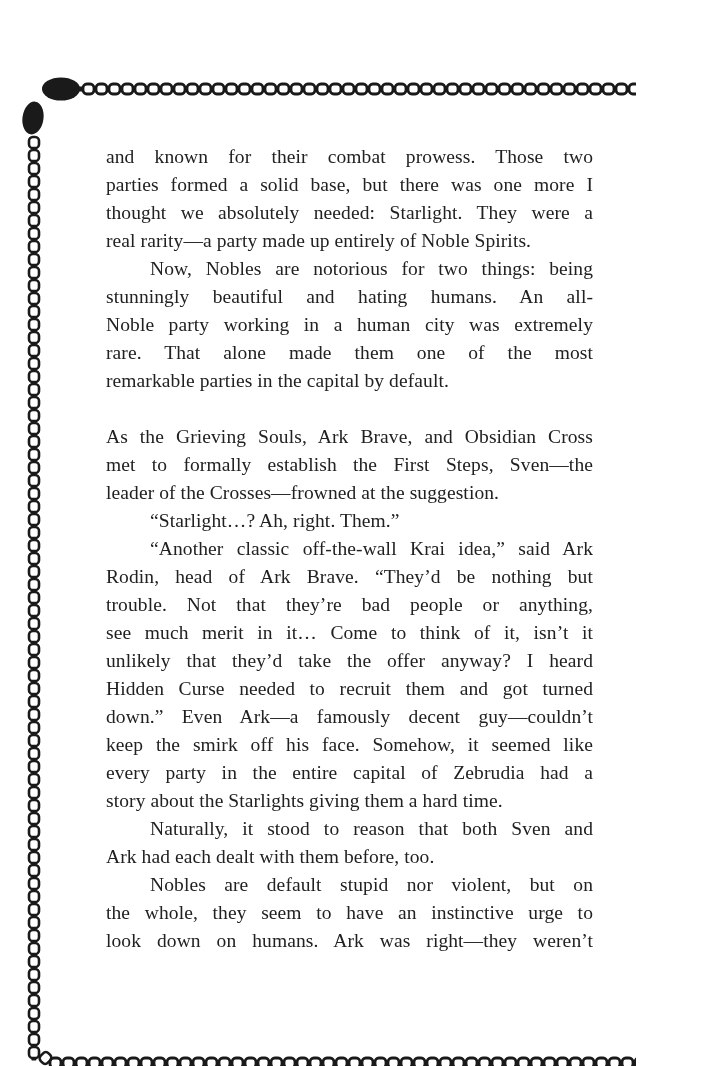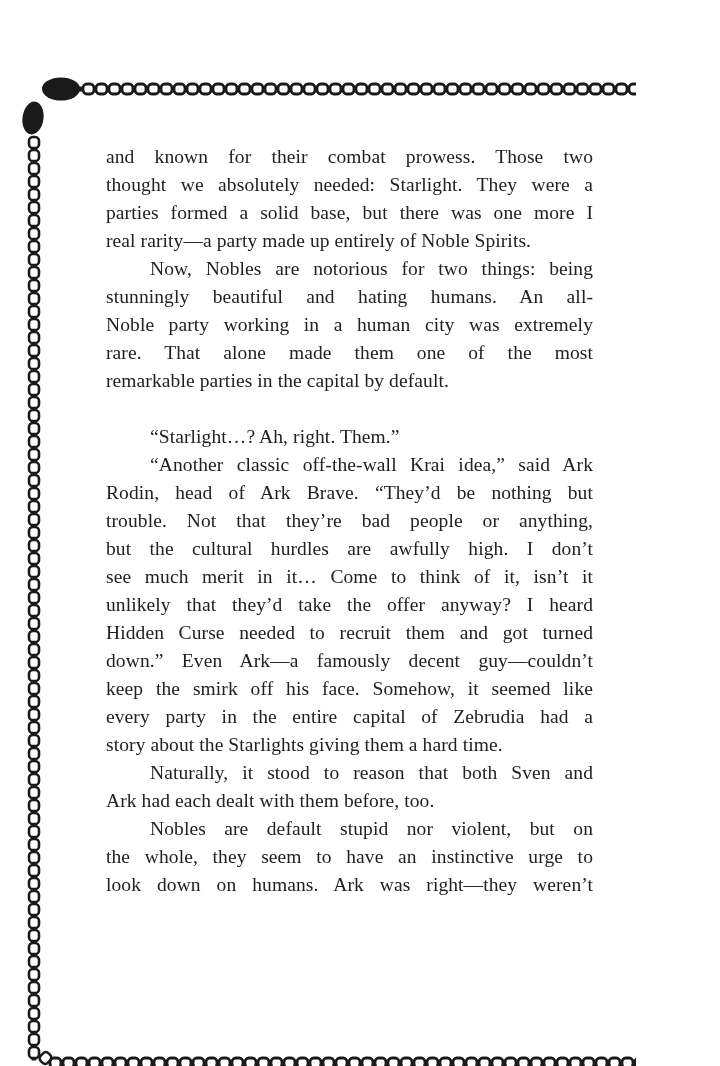--- a/index.html
+++ b/index.html
@@ -394,40 +394,44 @@
       <rect x="687" y="1016" width="11" height="10" rx="3.846153846153846" ry="3.846153846153846" fill="none" stroke="#1a1a1a" stroke-width="2.8"></rect>
       <rect x="697.4" y="1018.6" width="3.2" height="5" rx="1.2" ry="1.2" fill="#1a1a1a"></rect>
       <rect x="700" y="1016" width="11" height="10" rx="3.846153846153846" ry="3.846153846153846" fill="none" stroke="#1a1a1a" stroke-width="2.8"></rect>
       <rect x="710.4" y="1018.6" width="3.2" height="5" rx="1.2" ry="1.2" fill="#1a1a1a"></rect>
       <rect x="713" y="1016" width="11" height="10" rx="3.846153846153846" ry="3.846153846153846" fill="none" stroke="#1a1a1a" stroke-width="2.8"></rect>
       <rect x="723.4" y="1018.6" width="3.2" height="5" rx="1.2" ry="1.2" fill="#1a1a1a"></rect>
     </svg>
   <main id="text-block" class="text-block">
       <div class="para">
         <div class="line">and known for their combat prowess. Those two</div>
+        <div class="line">parties formed a solid base, but there was one more I</div>
         <div class="line">thought we absolutely needed: Starlight. They were a</div>
-        <div class="line">parties formed a solid base, but there was one more I</div>
         <div class="line end">real rarity—a party made up entirely of Noble Spirits.</div>
       </div>
       <div class="para">
         <div class="line indent">Now, Nobles are notorious for two things: being</div>
         <div class="line">stunningly beautiful and hating humans. An all-</div>
         <div class="line">Noble party working in a human city was extremely</div>
         <div class="line">rare. That alone made them one of the most</div>
         <div class="line end">remarkable parties in the capital by default.</div>
       </div>
       <div class="scene-break"></div>
       <div class="para">
+        <div class="line">As the Grieving Souls, Ark Brave, and Obsidian Cross</div>
+        <div class="line">met to formally establish the First Steps, Sven—the</div>
+        <div class="line end">leader of the Crosses—frowned at the suggestion.</div>
+      </div>
+      <div class="para">
         <div class="line indent end">“Starlight…? Ah, right. Them.”</div>
       </div>
       <div class="para">
         <div class="line indent">“Another classic off-the-wall Krai idea,” said Ark</div>
         <div class="line">Rodin, head of Ark Brave. “They’d be nothing but</div>
         <div class="line">trouble. Not that they’re bad people or anything,</div>
-        <div class="line">but the cultural hurdles are awfully high. I don’t</div>
         <div class="line">see much merit in it… Come to think of it, isn’t it</div>
         <div class="line">unlikely that they’d take the offer anyway? I heard</div>
         <div class="line">Hidden Curse needed to recruit them and got turned</div>
         <div class="line">down.” Even Ark—a famously decent guy—couldn’t</div>
         <div class="line">keep the smirk off his face. Somehow, it seemed like</div>
         <div class="line">every party in the entire capital of Zebrudia had a</div>
         <div class="line end">story about the Starlights giving them a hard time.</div>
       </div>
       <div class="para">
         <div class="line indent">Naturally, it stood to reason that both Sven and</div>

